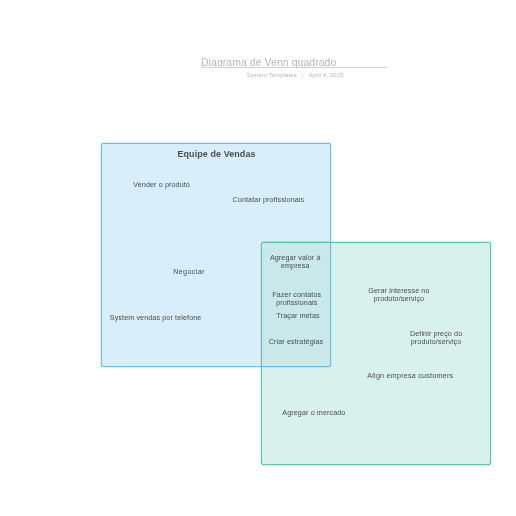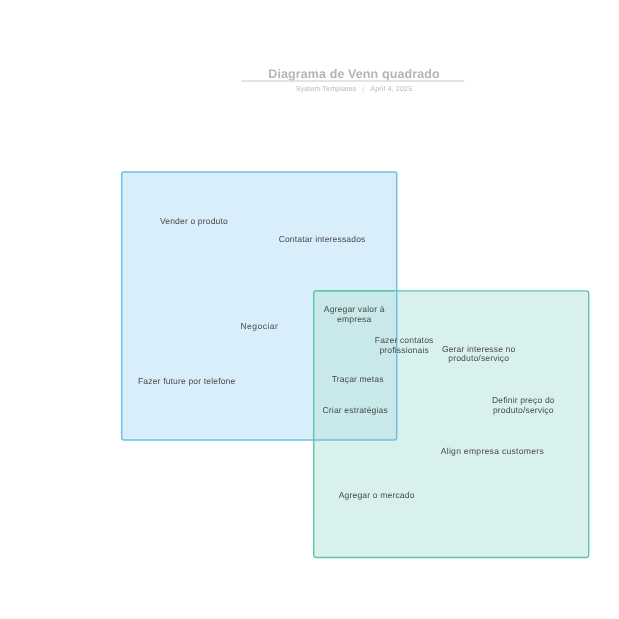--- a/index.html
+++ b/index.html
@@ -1,22 +1,22 @@
 <!DOCTYPE html>
 <html><head>
 <meta charset="utf-8">
 <style>
   html,body{margin:0;padding:0;}
   body{width:516px;height:516px;background:#ffffff;font-family:"Liberation Sans",sans-serif;overflow:hidden;}
   #canvas{position:relative;width:516px;height:516px;}
 
   
   .hdr{position:absolute;left:0;top:0;width:516px;}
-  .hdr-title{position:absolute;left:201px;top:56.5px;width:188px;text-align:center;
-    font-size:10.4px;font-weight:bold;color:#b5b5b5;letter-spacing:.1px;}
+  .hdr-title{position:absolute;left:201px;top:56.5px;width:188px;
+    font-size:10.4px;font-weight:normal;color:#b5b5b5;letter-spacing:.1px;}
   .hdr-rule{position:absolute;left:201px;top:66.5px;width:186px;height:1px;background:#d2d2d2;}
   .hdr-sub{position:absolute;left:201px;top:72px;width:188px;text-align:center;
     font-size:5.9px;color:#b4b4b4;letter-spacing:.15px;}
   .hdr-sub .sep{display:inline-block;padding:0 5px;color:#d2d2d2;}
   #venn-svg{position:absolute;left:0;top:0;width:516px;height:516px;z-index:2;}
 
   .box-title{position:absolute;text-align:center;font-size:8.95px;z-index:6;
      font-weight:bold;color:#4d4d4d;letter-spacing:.1px;}
 
   .lbl{position:absolute;font-size:7.15px;color:#4a4a4a;line-height:8.1px;
@@ -35,28 +35,29 @@
 
   <svg id="venn-svg" viewBox="0 0 516 516">
     <rect x="261.4" y="242.4" width="229.2" height="222.2" rx="2" fill="#d9f1ec"></rect>
     <rect x="101.4" y="143.4" width="229.2" height="223.2" rx="2" fill="#d8eefa"></rect>
     <rect x="261.4" y="242.4" width="69.2" height="124.2" fill="#c9e8ea"></rect>
     <path d="M263.4 242.4 H328.6" stroke="#5cc6ab" stroke-width="1.2" fill="none"></path>
     <rect x="101.4" y="143.4" width="229.2" height="223.2" rx="2" fill="none" stroke="#6cbfe8" stroke-width="1.2"></rect>
     <rect x="261.4" y="242.4" width="229.2" height="222.2" rx="2" fill="none" stroke="#5cc6ab" stroke-width="1.2"></rect>
   </svg>
 
+  <div class="box-title" style="left:101px;top:149.2px;width:231px;">Equipe de Vendas</div>
 
   <div class="lbl" style="left:106.6px;top:180.9px;width:110px;">Vender o produto</div>
-  <div class="lbl" style="left:213.4px;top:196.3px;width:110px;">Contatar interessados</div>
-  <div class="lbl" style="left:122px;top:268.4px;width:110px;letter-spacing:.38px;text-align:right;">Negociar</div>
-  <div class="lbl" style="left:100.6px;top:314.4px;width:110px;">Fazer future por telefone</div>
+  <div class="lbl" style="left:213.4px;top:196.3px;width:110px;">Contatar profissionais</div>
+  <div class="lbl" style="left:134px;top:268.4px;width:110px;letter-spacing:.38px;">Negociar</div>
+  <div class="lbl" style="left:100.6px;top:314.4px;width:110px;">System vendas por telefone</div>
 
   <div class="lbl" style="left:267.2px;top:254.0px;width:56px;">Agregar valor à empresa</div>
-  <div class="lbl" style="left:268.8px;top:280px;width:56px;margin-left:40px;">Fazer contatos profissionais</div>
+  <div class="lbl" style="left:268.8px;top:291px;width:56px;">Fazer contatos profissionais</div>
   <div class="lbl" style="left:243.1px;top:312.4px;width:110px;">Traçar metas</div>
   <div class="lbl" style="left:241.0px;top:338.4px;width:110px;">Criar estratégias</div>
 
   <div class="lbl" style="left:364.9px;top:286.5px;width:68px;">Gerar interesse no produto/serviço</div>
   <div class="lbl" style="left:406.1px;top:329.5px;width:60px;">Definir preço do produto/serviço</div>
   <div class="lbl" style="left:355.3px;top:372.4px;width:110px;letter-spacing:.24px;">Align empresa customers</div>
   <div class="lbl" style="left:258.9px;top:409.4px;width:110px;">Agregar o mercado</div>
 
 </div>
 

